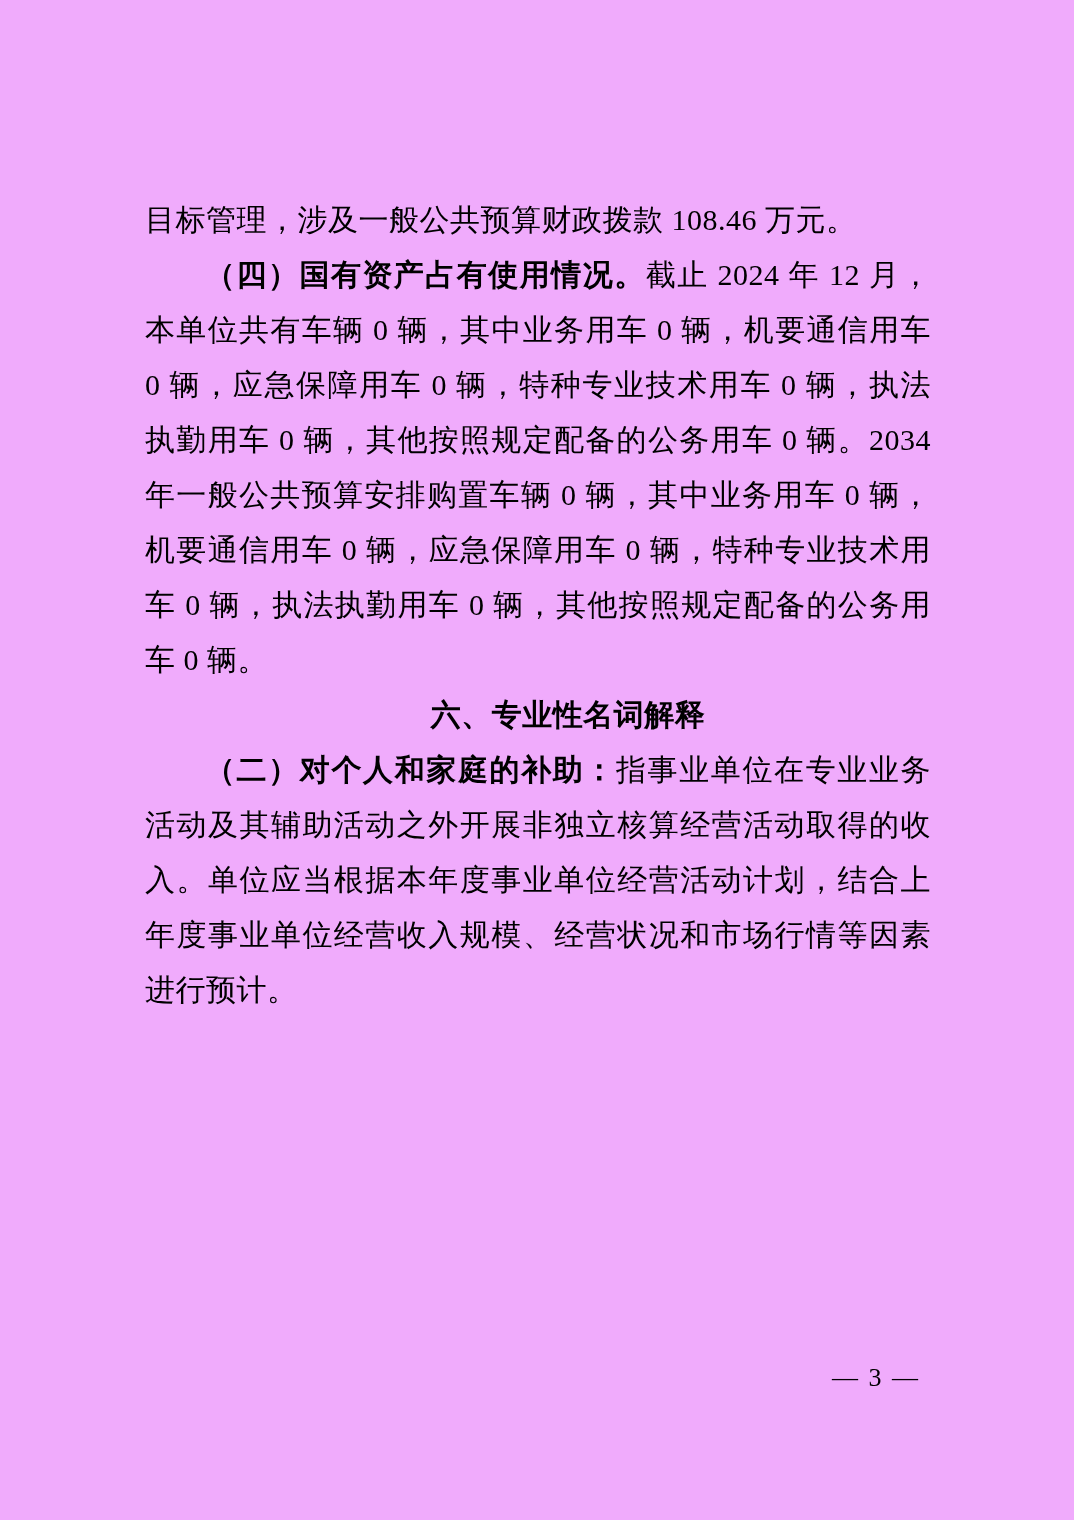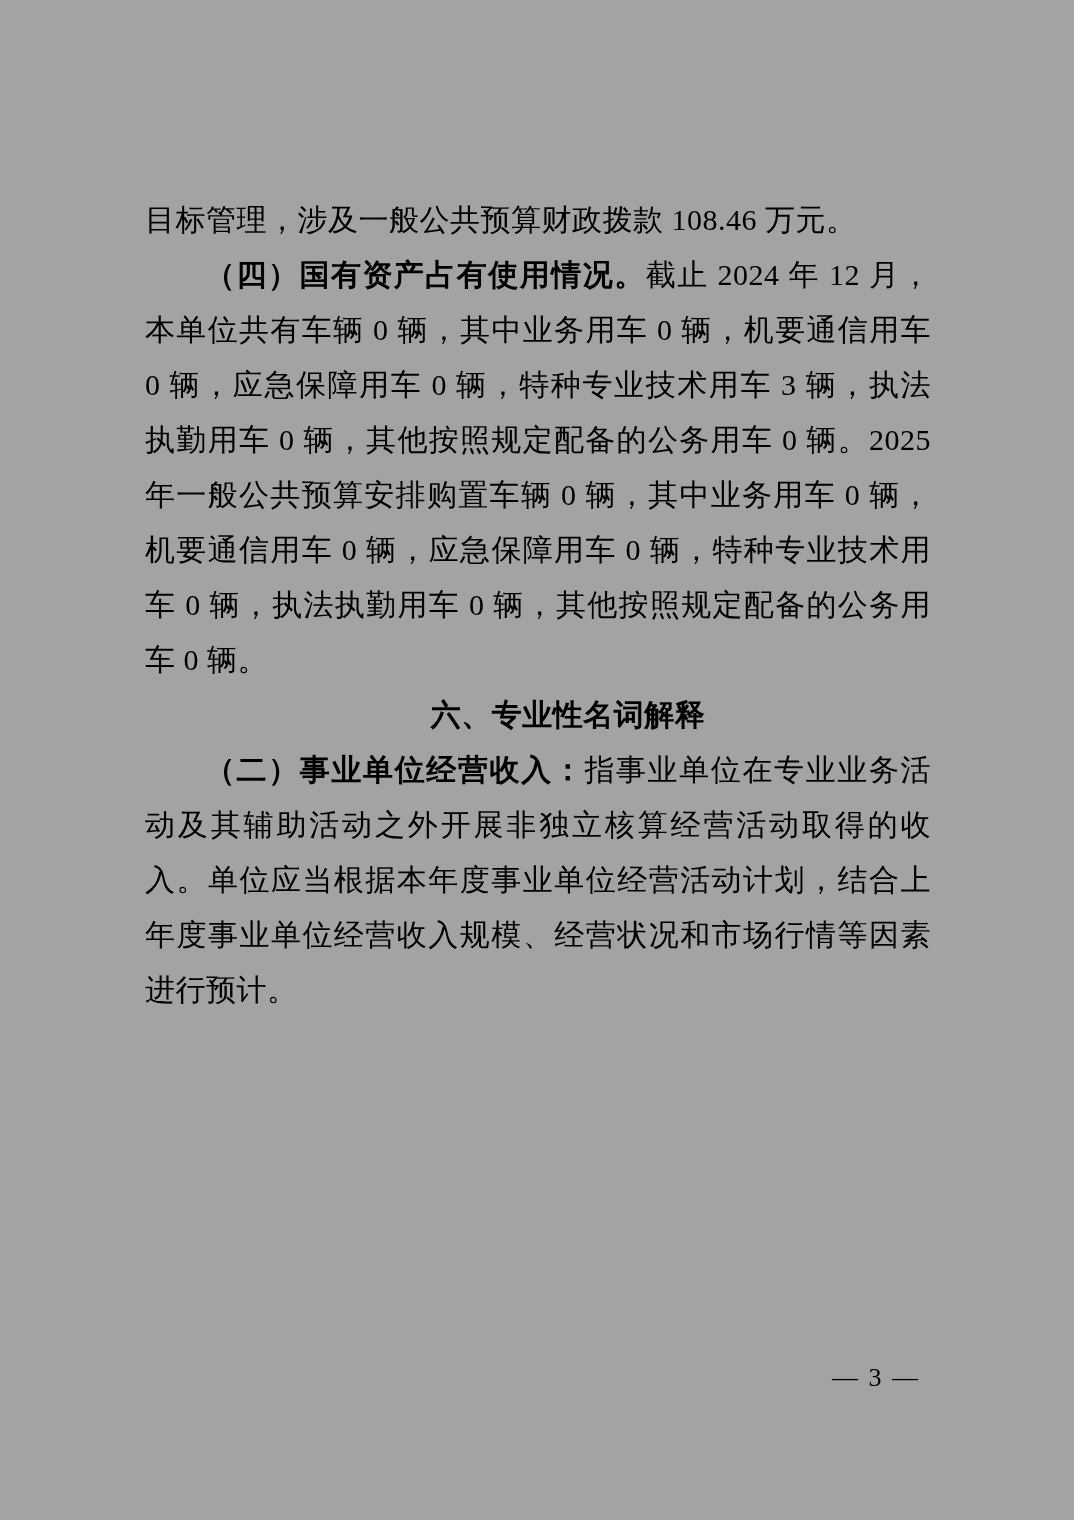--- a/index.html
+++ b/index.html
@@ -4,21 +4,21 @@
 <style>
   html, body {
     margin: 0;
     padding: 0;
     background: #ffffff;
   }
   .page {
     position: relative;
     width: 1074px;
     height: 1520px;
-    background: #a3a3a3;
+    background: #f0abfc;
     color: #000000;
     font-family: "Liberation Serif", "DejaVu Serif", serif;
     overflow: hidden;
   }
   .content {
     position: absolute;
     left: 145px;
     top: 192px;
     width: 786px;
     font-size: 30px;
@@ -54,25 +54,25 @@
 </style>
 </head>
 <body>
 
 <div class="page">
 
   <div class="content">
 
     <p class="no-indent">目标管理，涉及一般公共预算财政拨款 108.46 万元。</p>
 
-    <p><span class="term-label">（四）国有资产占有使用情况。</span><span>截止 2024 年 12 月，本单位共有车辆 0 辆，其中业务用车 0 辆，机要通信用车 0 辆，应急保障用车 0 辆，特种专业技术用车 3 辆，执法执勤用车 0 辆，其他按照规定配备的公务用车 0 辆。2025 年一般公共预算安排购置车辆 0 辆，其中业务用车 0 辆，机要通信用车 0 辆，应急保障用车 0 辆，特种专业技术用车 0 辆，执法执勤用车 0 辆，其他按照规定配备的公务用车 0 辆。</span></p>
+    <p><span class="term-label">（四）国有资产占有使用情况。</span><span>截止 2024 年 12 月，本单位共有车辆 0 辆，其中业务用车 0 辆，机要通信用车 0 辆，应急保障用车 0 辆，特种专业技术用车 0 辆，执法执勤用车 0 辆，其他按照规定配备的公务用车 0 辆。2034 年一般公共预算安排购置车辆 0 辆，其中业务用车 0 辆，机要通信用车 0 辆，应急保障用车 0 辆，特种专业技术用车 0 辆，执法执勤用车 0 辆，其他按照规定配备的公务用车 0 辆。</span></p>
 
     <p class="section-heading">六、专业性名词解释</p>
 
 
-    <p><span class="term-label">（二）事业单位经营收入：</span><span>指事业单位在专业业务活动及其辅助活动之外开展非独立核算经营活动取得的收入。单位应当根据本年度事业单位经营活动计划，结合上年度事业单位经营收入规模、经营状况和市场行情等因素进行预计。</span></p>
+    <p><span class="term-label">（二）对个人和家庭的补助：</span><span>指事业单位在专业业务活动及其辅助活动之外开展非独立核算经营活动取得的收入。单位应当根据本年度事业单位经营活动计划，结合上年度事业单位经营收入规模、经营状况和市场行情等因素进行预计。</span></p>
 
 
   </div>
 
   <div class="page-number">— 3 —</div>
 
 </div>
 
 </body></html>

